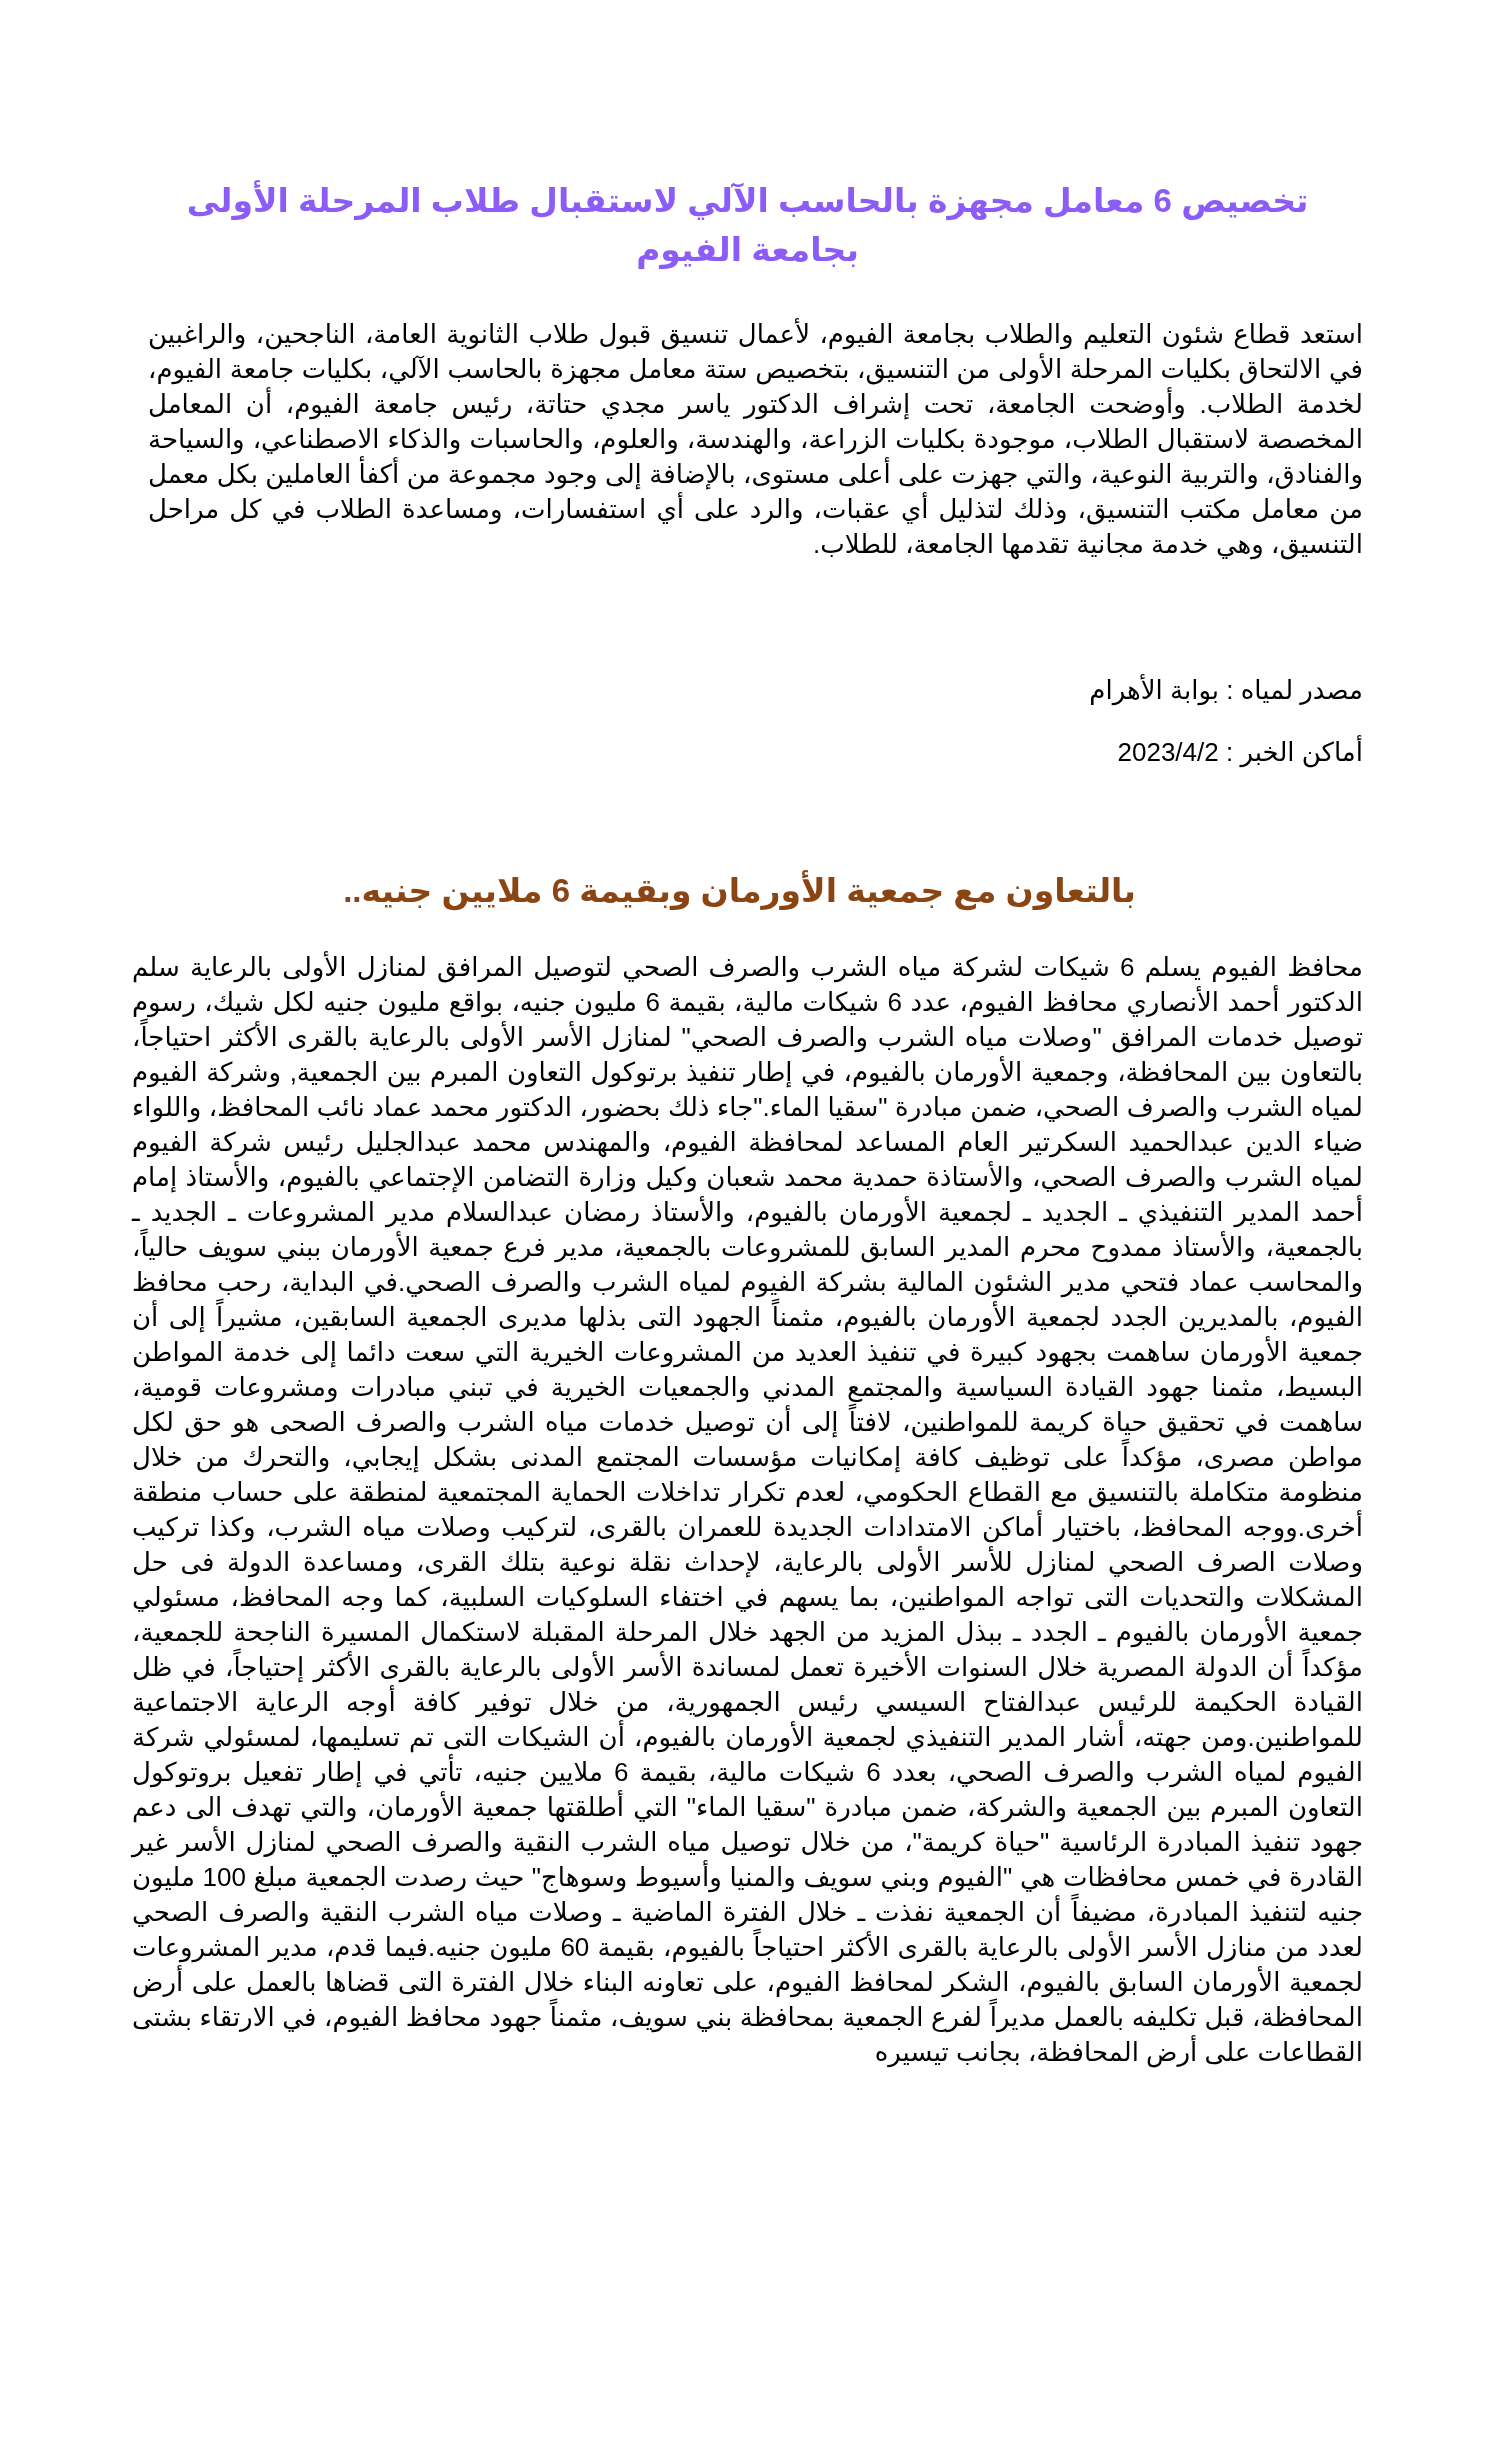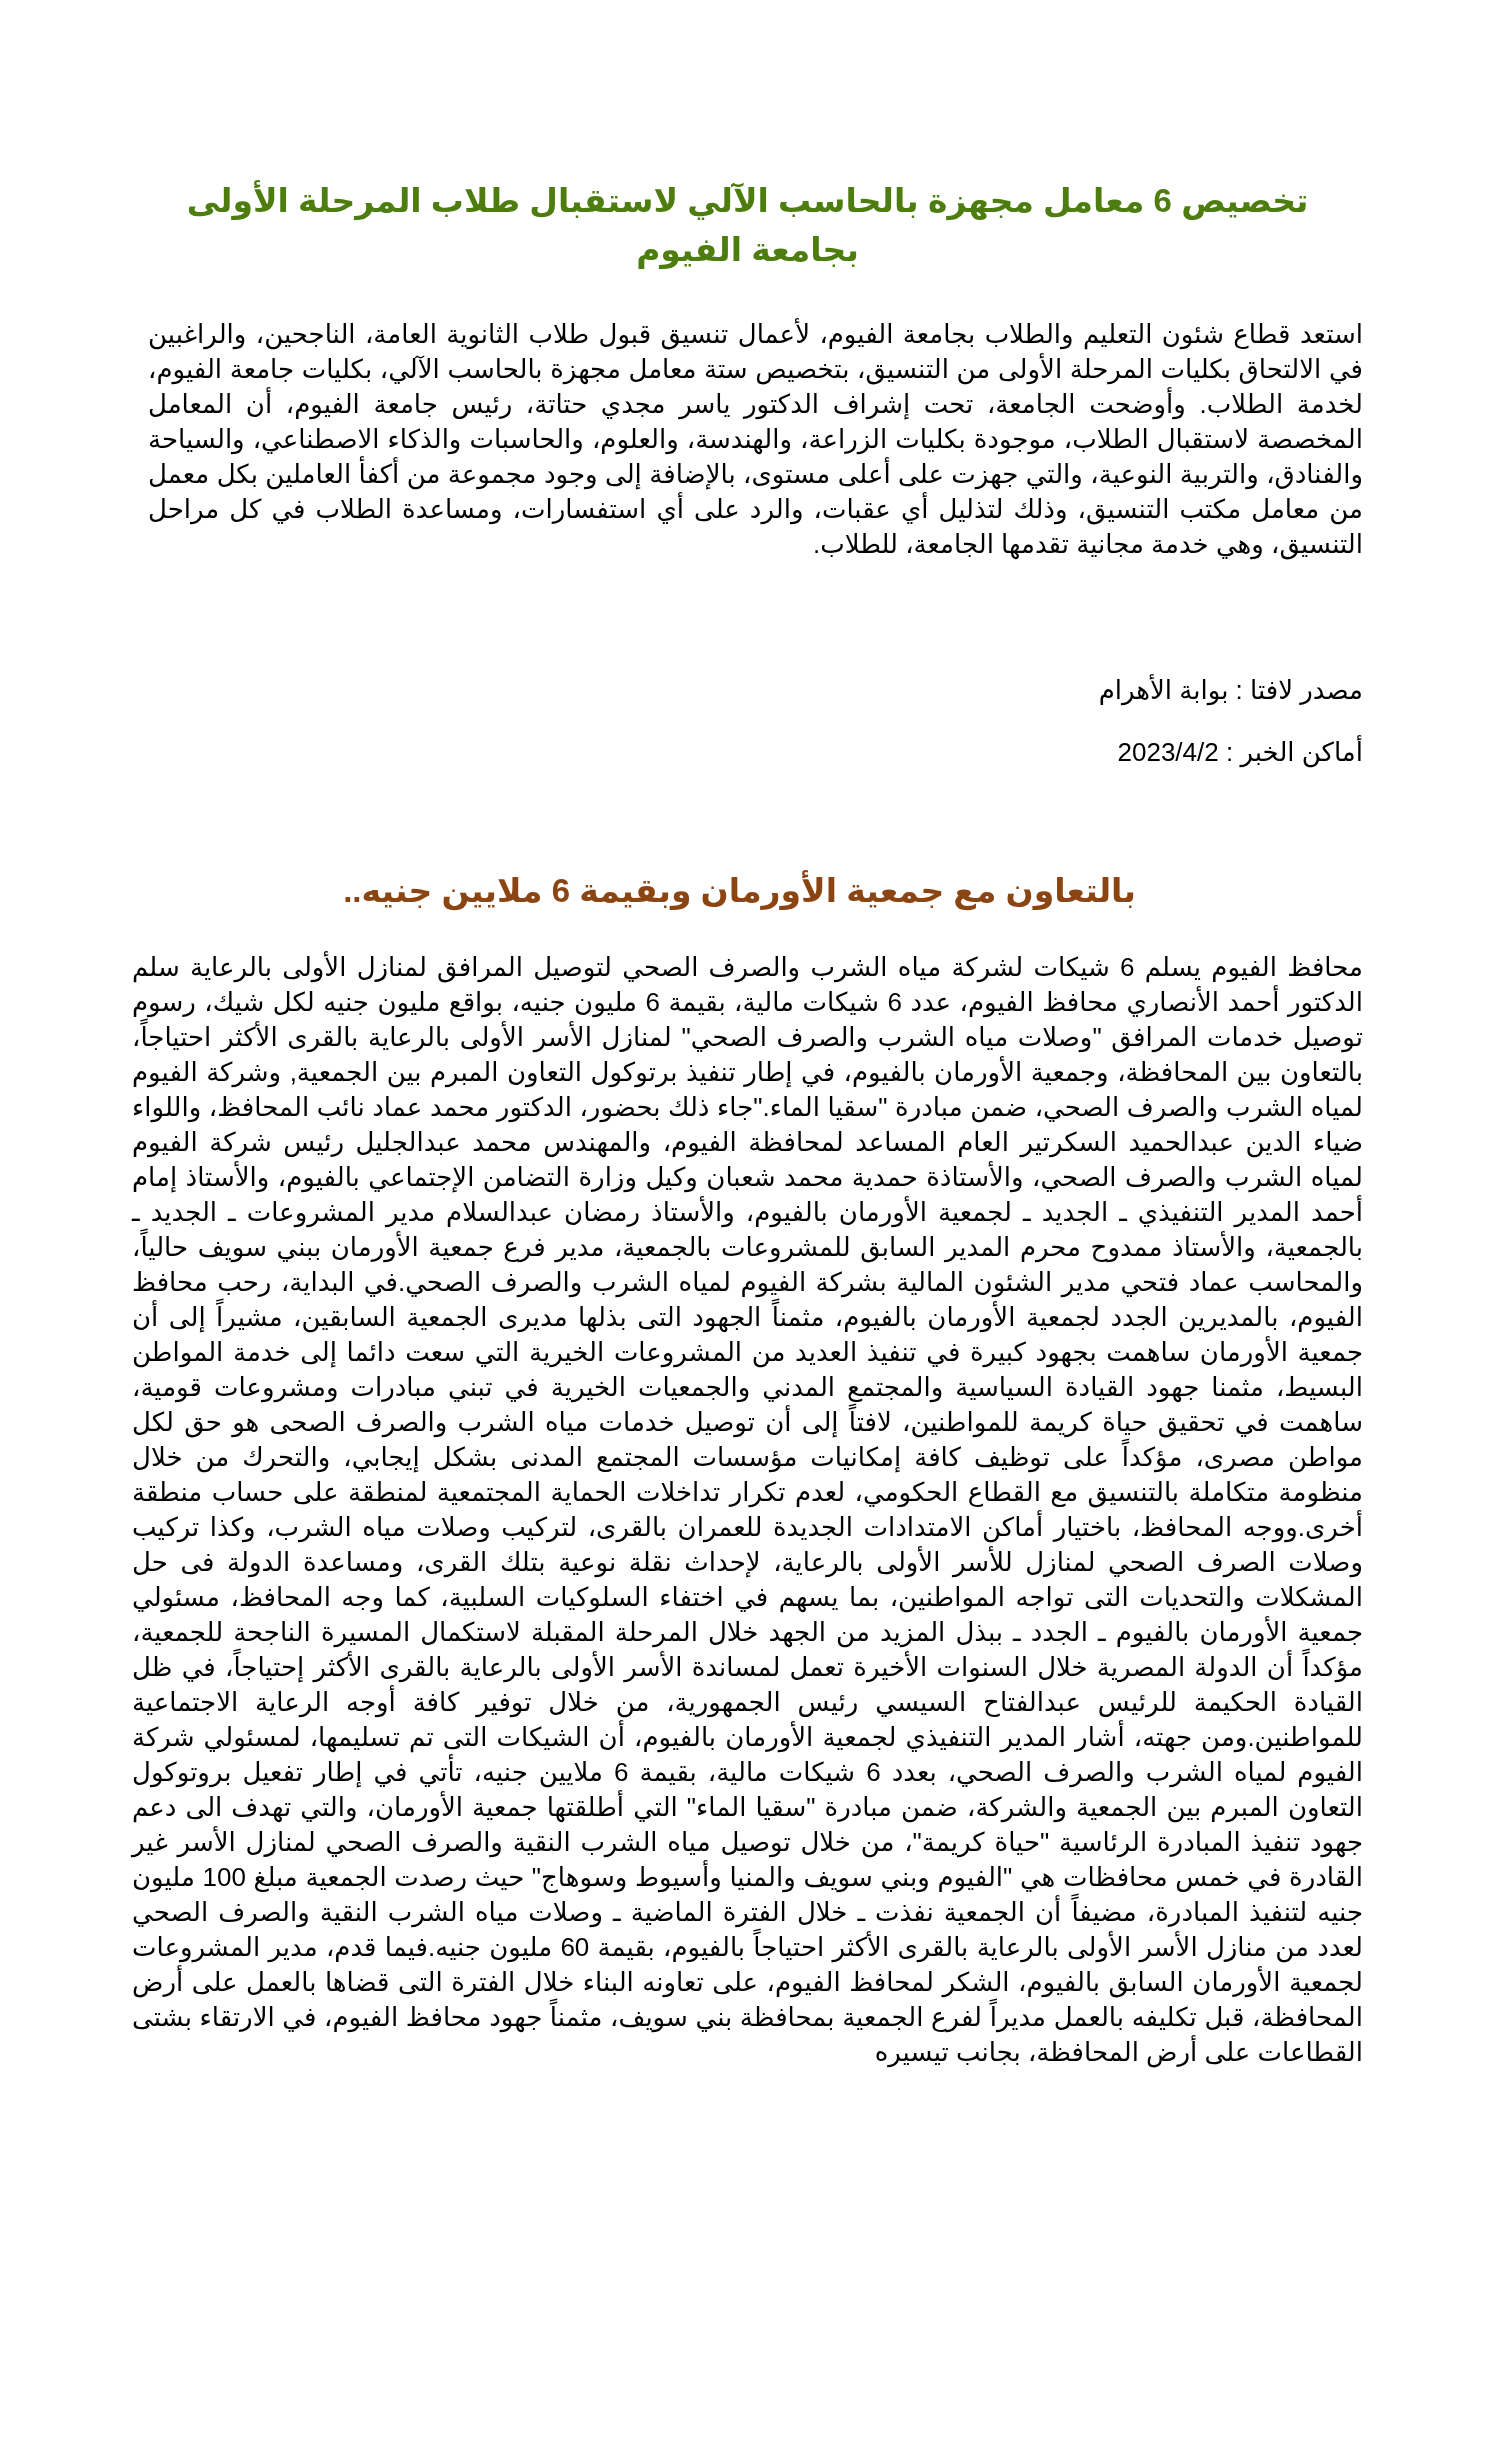--- a/index.html
+++ b/index.html
@@ -73,26 +73,26 @@
       right: 0;
       line-height: 35px;
     }
     .lbl { display: inline; }
   </style>
 </head>
 <body style="color: rgb(0, 0, 0); background: rgb(255, 255, 255);">
 
 <div class="page">
 
-  <h1 class="article-title title-1" style="color: #4d7c0f;">تخصيص 6 معامل مجهزة بالحاسب الآلي لاستقبال طلاب المرحلة الأولى بجامعة الفيوم</h1>
+  <h1 class="article-title title-1" style="color: #8b5cf6;">تخصيص 6 معامل مجهزة بالحاسب الآلي لاستقبال طلاب المرحلة الأولى بجامعة الفيوم</h1>
 
   <p class="para para-1">استعد قطاع شئون التعليم والطلاب بجامعة الفيوم، لأعمال تنسيق قبول طلاب الثانوية العامة، الناجحين، والراغبين في الالتحاق بكليات المرحلة الأولى من التنسيق، بتخصيص ستة معامل مجهزة بالحاسب الآلي، بكليات جامعة الفيوم، لخدمة الطلاب. وأوضحت الجامعة، تحت إشراف الدكتور ياسر مجدي حتاتة، رئيس جامعة الفيوم، أن المعامل المخصصة لاستقبال الطلاب، موجودة بكليات الزراعة، والهندسة، والعلوم، والحاسبات والذكاء الاصطناعي، والسياحة والفنادق، والتربية النوعية، والتي جهزت على أعلى مستوى، بالإضافة إلى وجود مجموعة من أكفأ العاملين بكل معمل من معامل مكتب التنسيق، وذلك لتذليل أي عقبات، والرد على أي استفسارات، ومساعدة الطلاب في كل مراحل التنسيق، وهي خدمة مجانية تقدمها الجامعة، للطلاب.</p>
 
   <p class="meta-line meta-source">
-    <span class="lbl">مصدر لافتا</span>
+    <span class="lbl">مصدر لمياه</span>
     <span> : </span>
     <span class="lbl">بوابة الأهرام</span>
   </p>
 
   <p class="meta-line meta-date">
     <span class="lbl">أماكن الخبر</span>
     <span> : </span>
     <span class="lbl">2023/4/2</span>
   </p>
 

